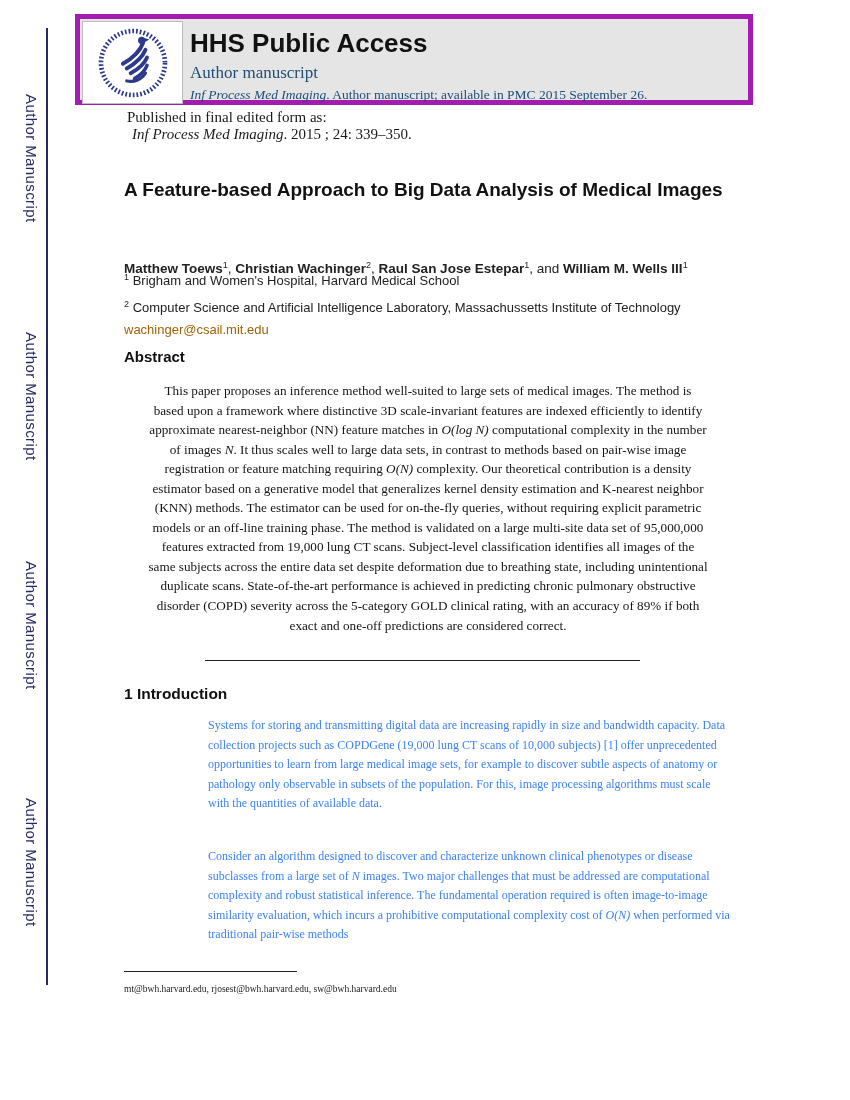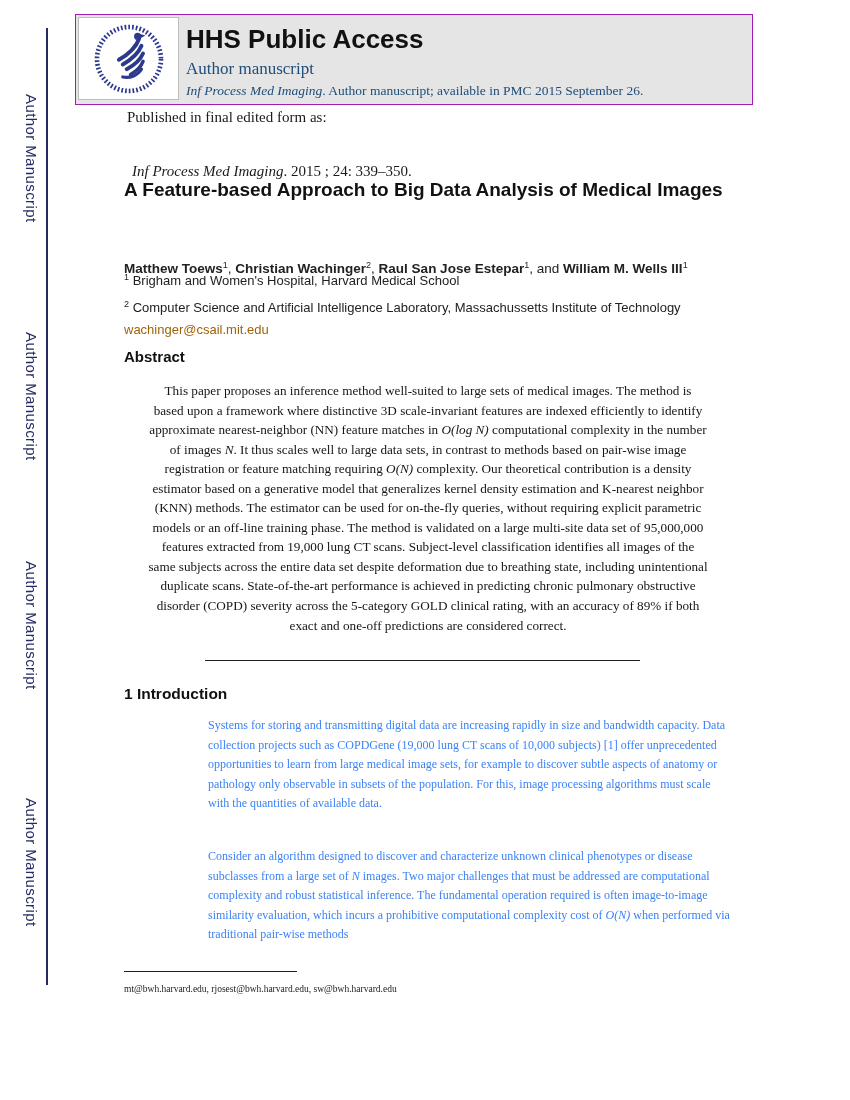--- a/index.html
+++ b/index.html
@@ -24,21 +24,21 @@
     font-family: "Liberation Sans", sans-serif;
     font-size: 15px; letter-spacing: 0.4px;
     color: #252a63; white-space: nowrap;
     display: flex; align-items: center; justify-content: center;
   }
   .sl1 { top: 73px; }  .sl2 { top: 311px; }  .sl3 { top: 540px; }  .sl4 { top: 777px; }
 
   
   .banner {
     position: absolute; left: 75px; top: 14px; width: 678px; height: 91px;
-    background: #e5e5e5; border: 1px solid #a21caf;
+    background: #e5e5e5; border: 5px solid #a21caf;
   }
   .logo-box {
     position: absolute; left: 2px; top: 2px; width: 101px; height: 83px;
     background: #ffffff; border: 1px solid #bdbdbd;
     display: flex; align-items: center; justify-content: center;
   }
   .logo-box svg { width: 78px; height: 78px; }
   .banner-text { position: absolute; left: 110px; top: 0; right: 4px; height: 100%; }
   .hhs-title {
     position: absolute; top: 9px; left: 0;
@@ -52,21 +52,21 @@
   }
   .hhs-journal {
     position: absolute; top: 68px; left: 0;
     font-family: "Liberation Serif", serif;
     font-size: 13.5px; color: #204e79; white-space: nowrap;
   }
   .hhs-journal i { font-style: italic; }
 
   
   .pub-block { position: absolute; left: 127px; top: 109px; font-size: 15px; line-height: 17px; }
-  .pub-block .ref { padding-left: 5px; margin-top: 37px; }
+  .pub-block .ref { padding-left: 5px; }
   .pub-block .ref i { font-style: italic; }
 
   
   .article-title {
     position: absolute; left: 124px; top: 175px; width: 632px;
     font-family: "Liberation Sans", sans-serif;
     font-weight: bold; font-size: 19px; line-height: 29px; color: #111;
   }
   .authors {
     position: absolute; left: 124px; top: 261px; width: 640px;

